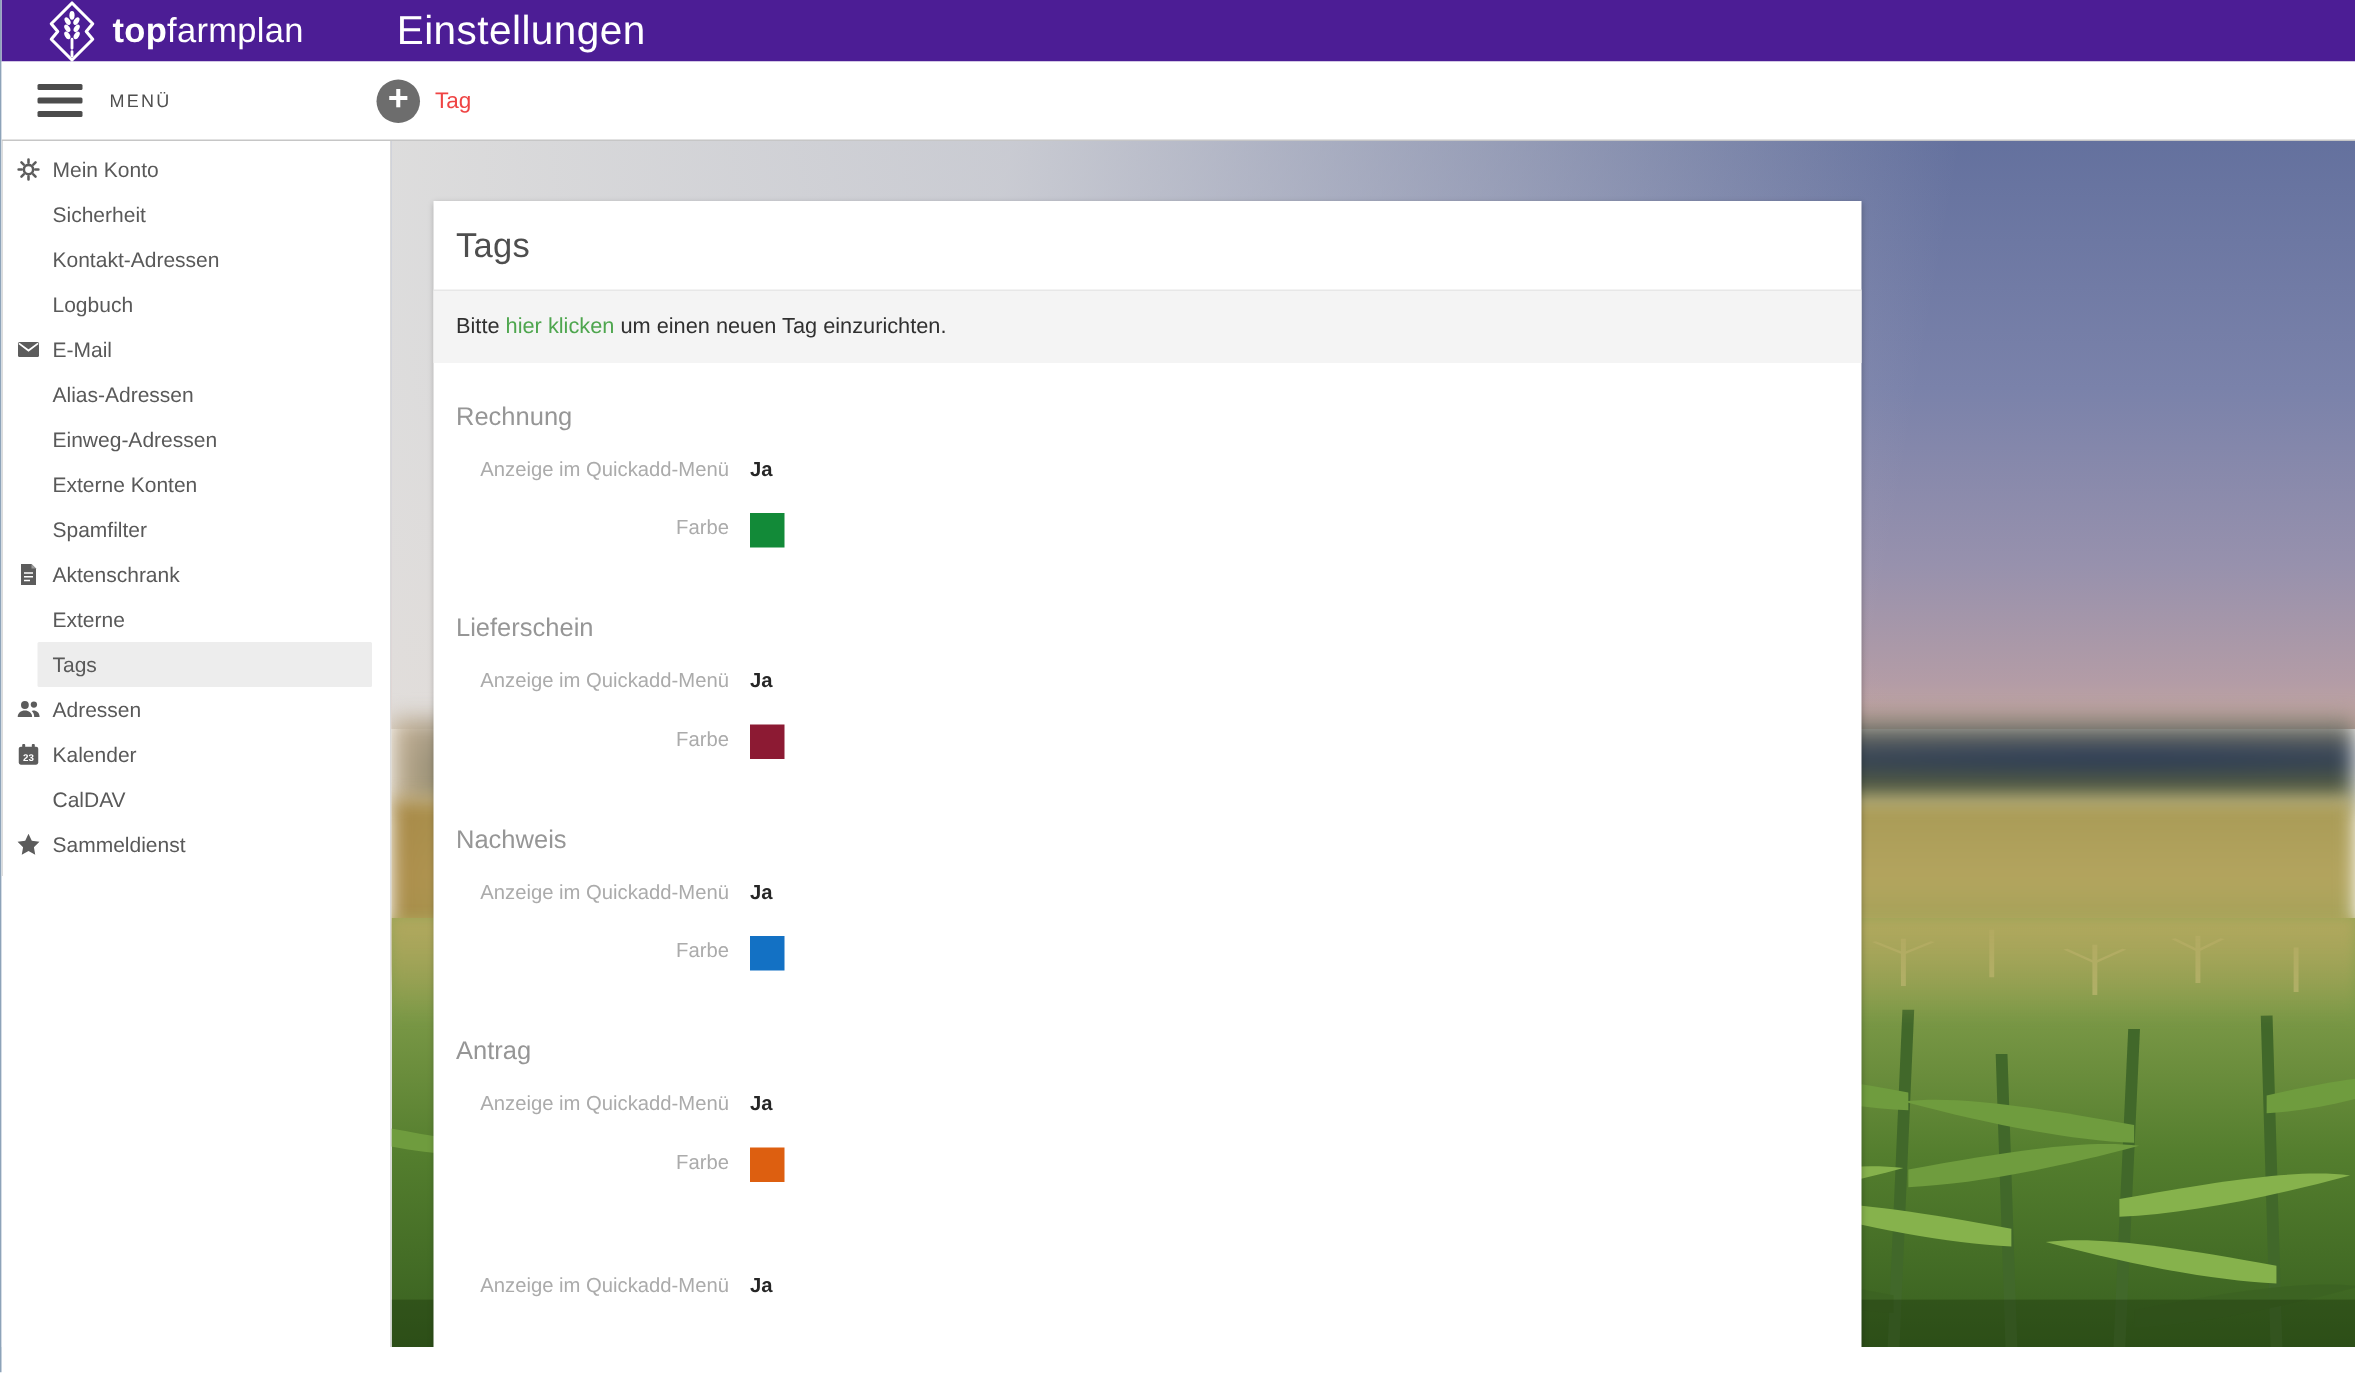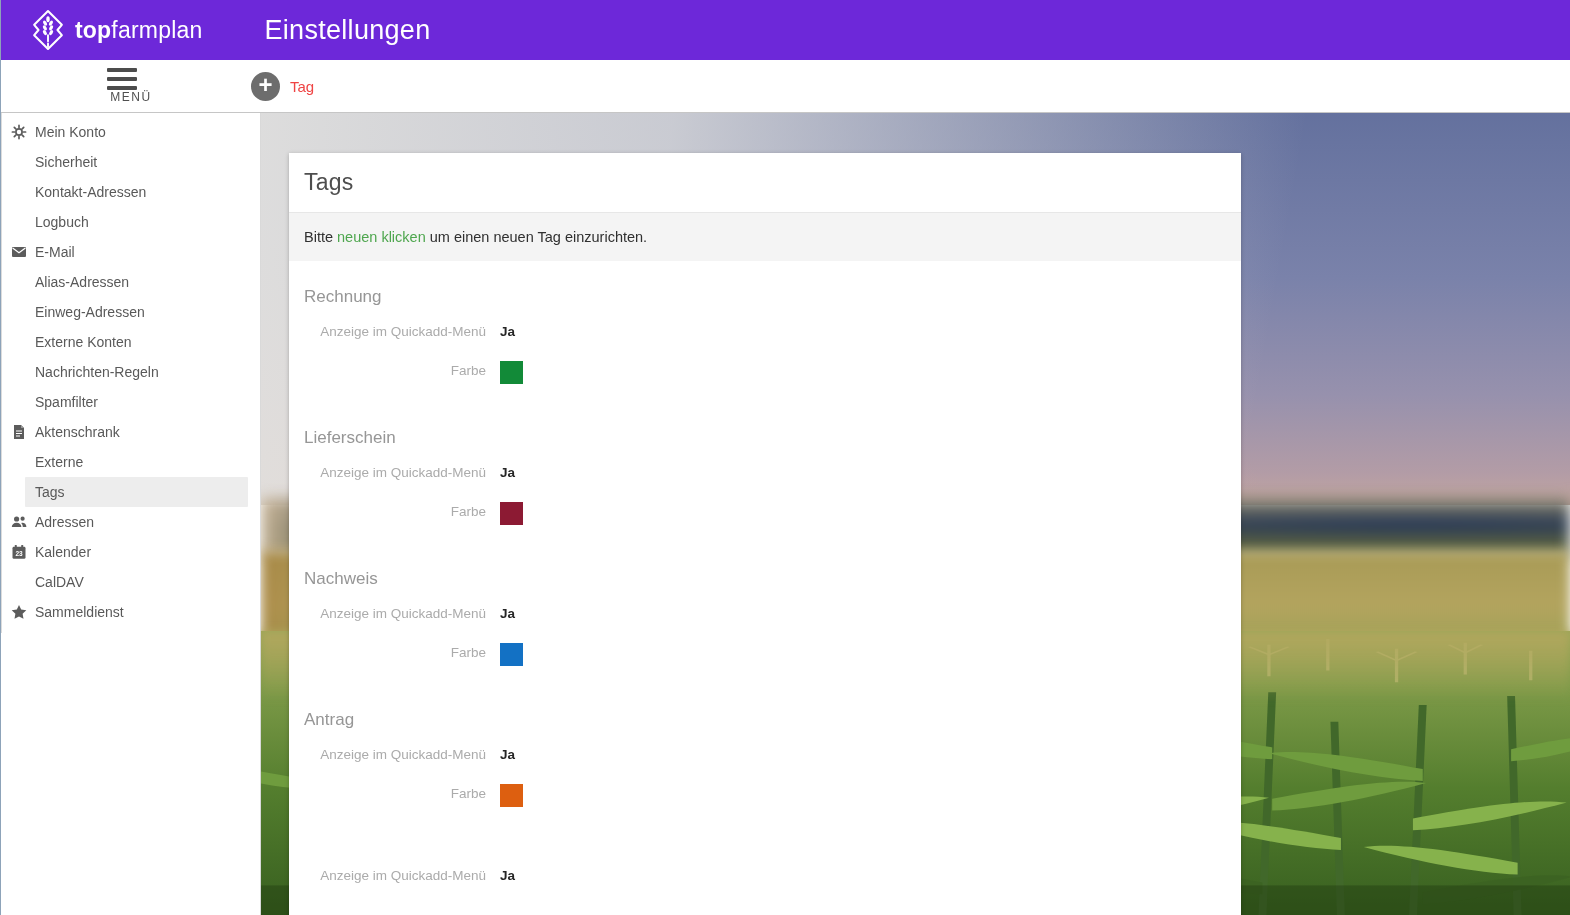--- a/index.html
+++ b/index.html
@@ -1,30 +1,30 @@
 <!DOCTYPE html>
 <html><head>
 <meta charset="utf-8">
 <style>
   * { box-sizing: border-box; margin: 0; padding: 0; }
   html,body { width:1570px; height:915px; overflow:hidden; }
   body { font-family: "Liberation Sans", "DejaVu Sans", sans-serif; background:#fff; }
   .app { width:1570px; height:915px; overflow:hidden; position:relative; border-left:1px solid #8da3b9; }
 
   
-  .topbar { height:60px; background:#6d28d9; display:flex; align-items:center; }
+  .topbar { height:41px; background:#4c1d95; display:flex; align-items:center; }
   .logo { display:flex; align-items:center; margin-left:28px; cursor:pointer; }
   .logo-mark { width:38px; height:44px; }
   .logo-text { color:#fff; font-size:23px; margin-left:8px; letter-spacing:.2px; }
   .logo-text b { font-weight:700; }
   .page-title { color:#fff; font-size:27px; font-weight:300; margin-left:62px; letter-spacing:.3px; }
 
   
   .toolbar { height:53px; background:#fff; border-bottom:1px solid #c6c6c6; display:flex; align-items:center; }
-  .menu-toggle { width:236px; padding-left:24px; display:flex; align-items:center; cursor:pointer;flex-direction:column; }
+  .menu-toggle { width:236px; padding-left:24px; display:flex; align-items:center; cursor:pointer; }
   .hamburger { display:inline-flex; flex-direction:column; gap:5px; margin-right:18px; }
   .hamburger i { display:block; width:30px; height:4px; background:#4c4c4c; border-radius:1px; }
   .menu-label { font-size:12px; letter-spacing:1.5px; color:#4f4f4f; }
   .add-tag { display:flex; align-items:center; margin-left:14px; background:none; border:none; cursor:pointer; }
   .plus-circle { width:29px; height:29px; border-radius:50%; background:#6d6d6d; color:#fff;
                  display:flex; align-items:center; justify-content:center; font-size:24px; font-weight:700; line-height:1; padding-bottom:2px; }
   .add-tag-label { font-size:15px; font-weight:400; color:#ef4444; margin-left:10px; }
 
   
   .content { display:flex; height:804px; }
@@ -158,24 +158,20 @@
           <li class="menu-item">
     
     <span class="mi-label">Einweg-Adressen</span>
   </li>
           <li class="menu-item">
     
     <span class="mi-label">Externe Konten</span>
   </li>
           <li class="menu-item">
     
-    <span class="mi-label">Nachrichten-Regeln</span>
-  </li>
-          <li class="menu-item">
-    
     <span class="mi-label">Spamfilter</span>
   </li>
           <li class="menu-item">
     <span class="mi-icon">
               <svg viewBox="0 0 16 16">
                 <path d="M3 1h7l3 3v11H3z" fill="#5c5c5c"></path>
                 <path d="M10 1v3h3z" fill="#9a9a9a"></path>
                 <path d="M5 7h6M5 9.5h6M5 12h4" stroke="#ffffff" stroke-width="1.1"></path>
               </svg>
             </span>
@@ -288,21 +284,21 @@
           </svg>
         </div>
         <div class="corn-haze"></div>
       </div>
 
       <section class="panel">
         <div class="panel-head">
           <h2>Tags</h2>
         </div>
         <div class="notice">
-          <span>Bitte </span><a class="green-link">neuen klicken</a><span> um einen neuen Tag einzurichten.</span>
+          <span>Bitte </span><a class="green-link">hier klicken</a><span> um einen neuen Tag einzurichten.</span>
         </div>
         <div class="sections" id="tag-sections">
             <div class="tag-section">
     <div class="tag-name">Rechnung</div>
     <div class="prop-row">
       <div class="prop-label">Anzeige im Quickadd-Menü</div>
       <div class="prop-value">Ja</div>
     </div>
     <div class="prop-row color-row">
       <div class="prop-label">Farbe</div>

